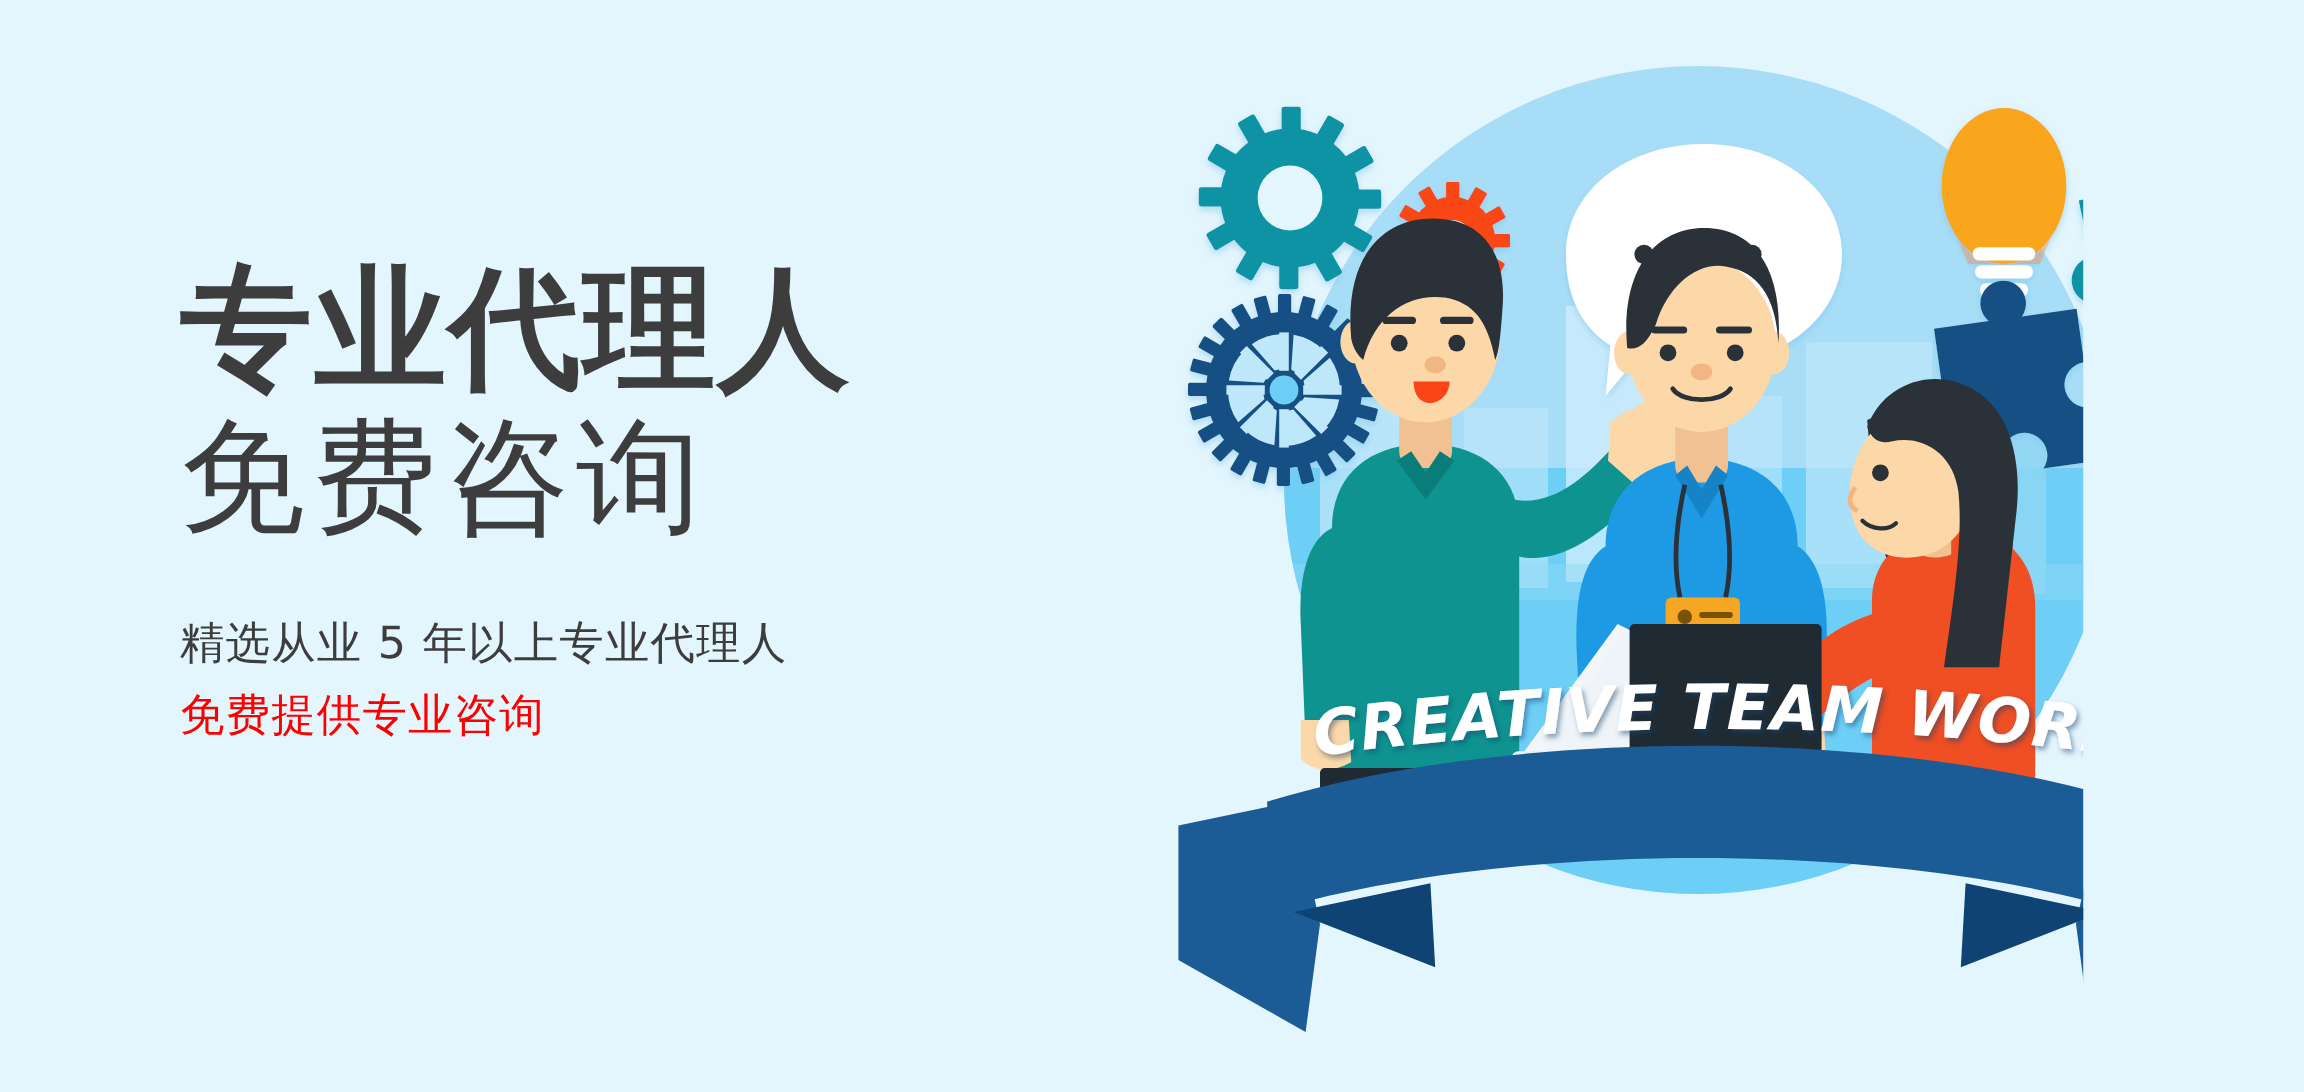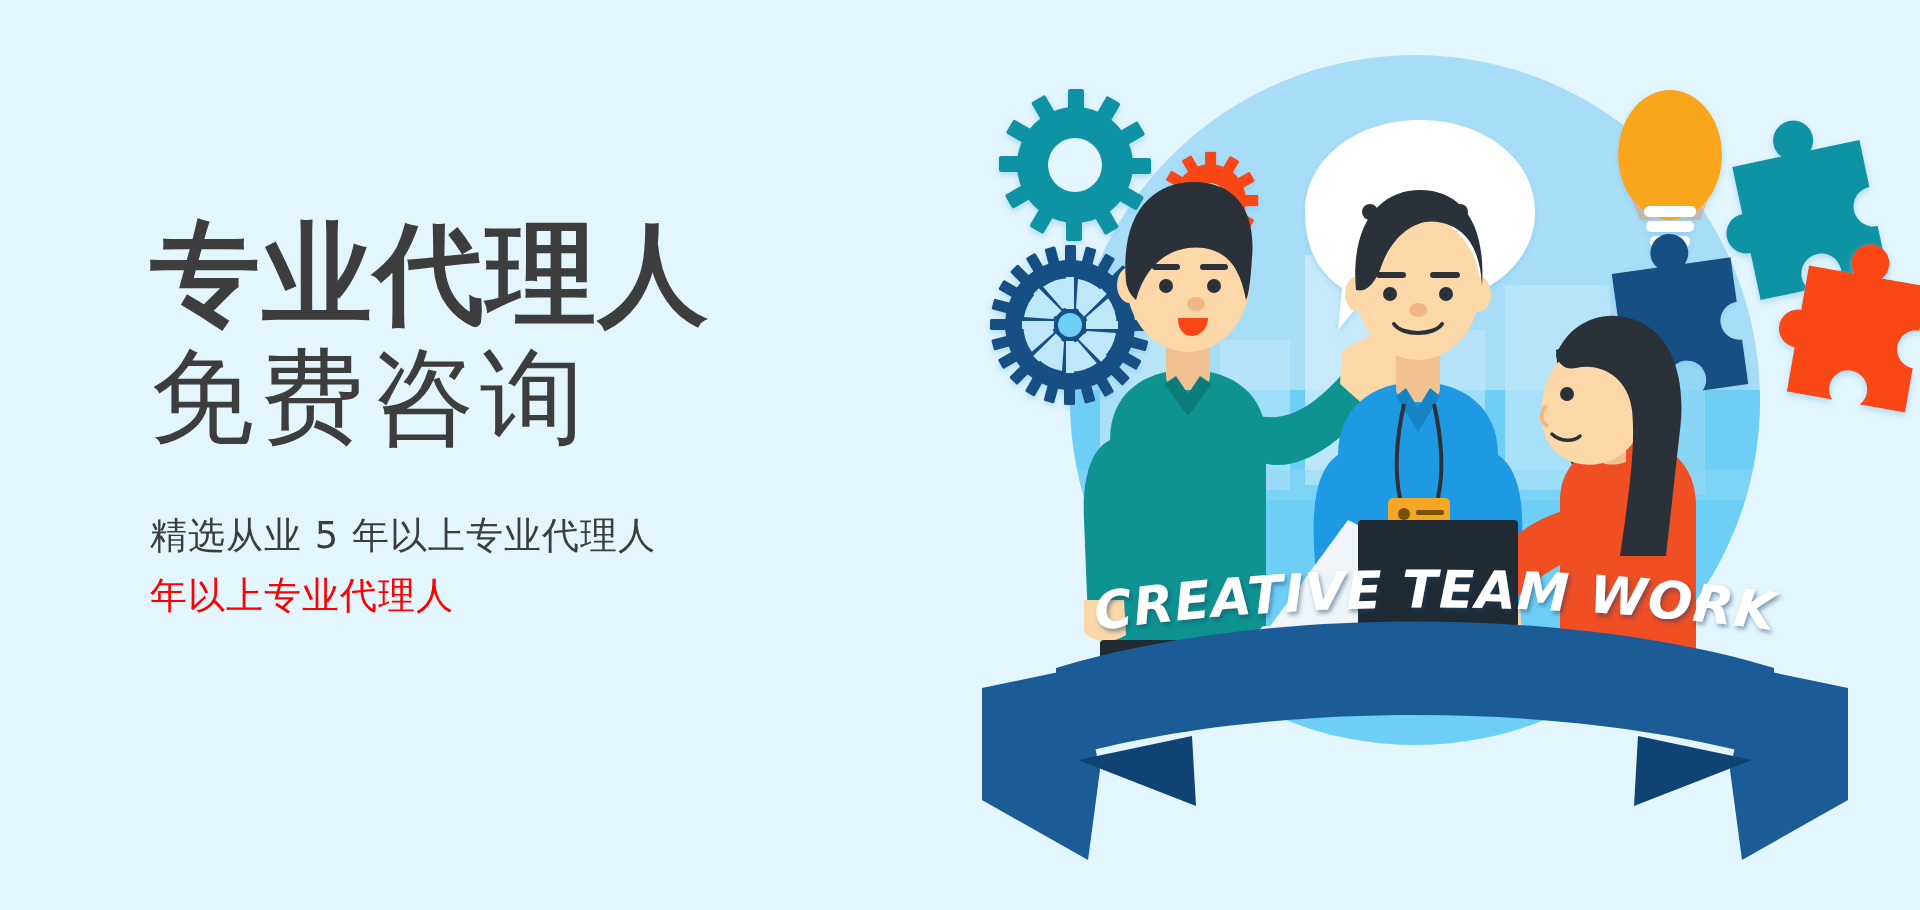--- a/index.html
+++ b/index.html
@@ -5,24 +5,25 @@
   html, body {
     margin: 0;
     padding: 0;
     background: #e3f5fd;
   }
   body {
     font-family: "Liberation Sans", sans-serif;
   }
   .banner {
     position: relative;
-    width: 1920px;
+    width: 1716px;
     height: 910px;
     background: #e3f5fd;
     overflow: hidden;
+    padding-left: 20px;
   }
 
   
   .text-block {
     position: absolute;
     left: 150px;
     top: 215px;
     width: 720px;
   }
   .headline-1 {
@@ -66,21 +67,21 @@
 </style>
 </head>
 <body>
 
 <div class="banner">
 
   <div class="text-block">
     <div class="headline-1">专业代理人</div>
     <div class="headline-2">免费咨询</div>
     <div class="sub-line sub-line-1">精选从业 5 年以上专业代理人</div>
-    <div class="sub-line sub-line-2">年以上专业代理人</div>
+    <div class="sub-line sub-line-2">免费提供专业咨询</div>
   </div>
 
   <div class="illustration">
     <svg width="960" height="910" viewBox="0 0 960 910" xmlns="http://www.w3.org/2000/svg">
       <defs>
         <clipPath id="circleClip">
           <circle cx="455" cy="400" r="345"></circle>
         </clipPath>
         <filter id="softShadow" x="-30%" y="-30%" width="160%" height="160%">
           <feDropShadow dx="0" dy="3" stdDeviation="3" flood-color="#7fc6e8" flood-opacity="0.55"></feDropShadow>

